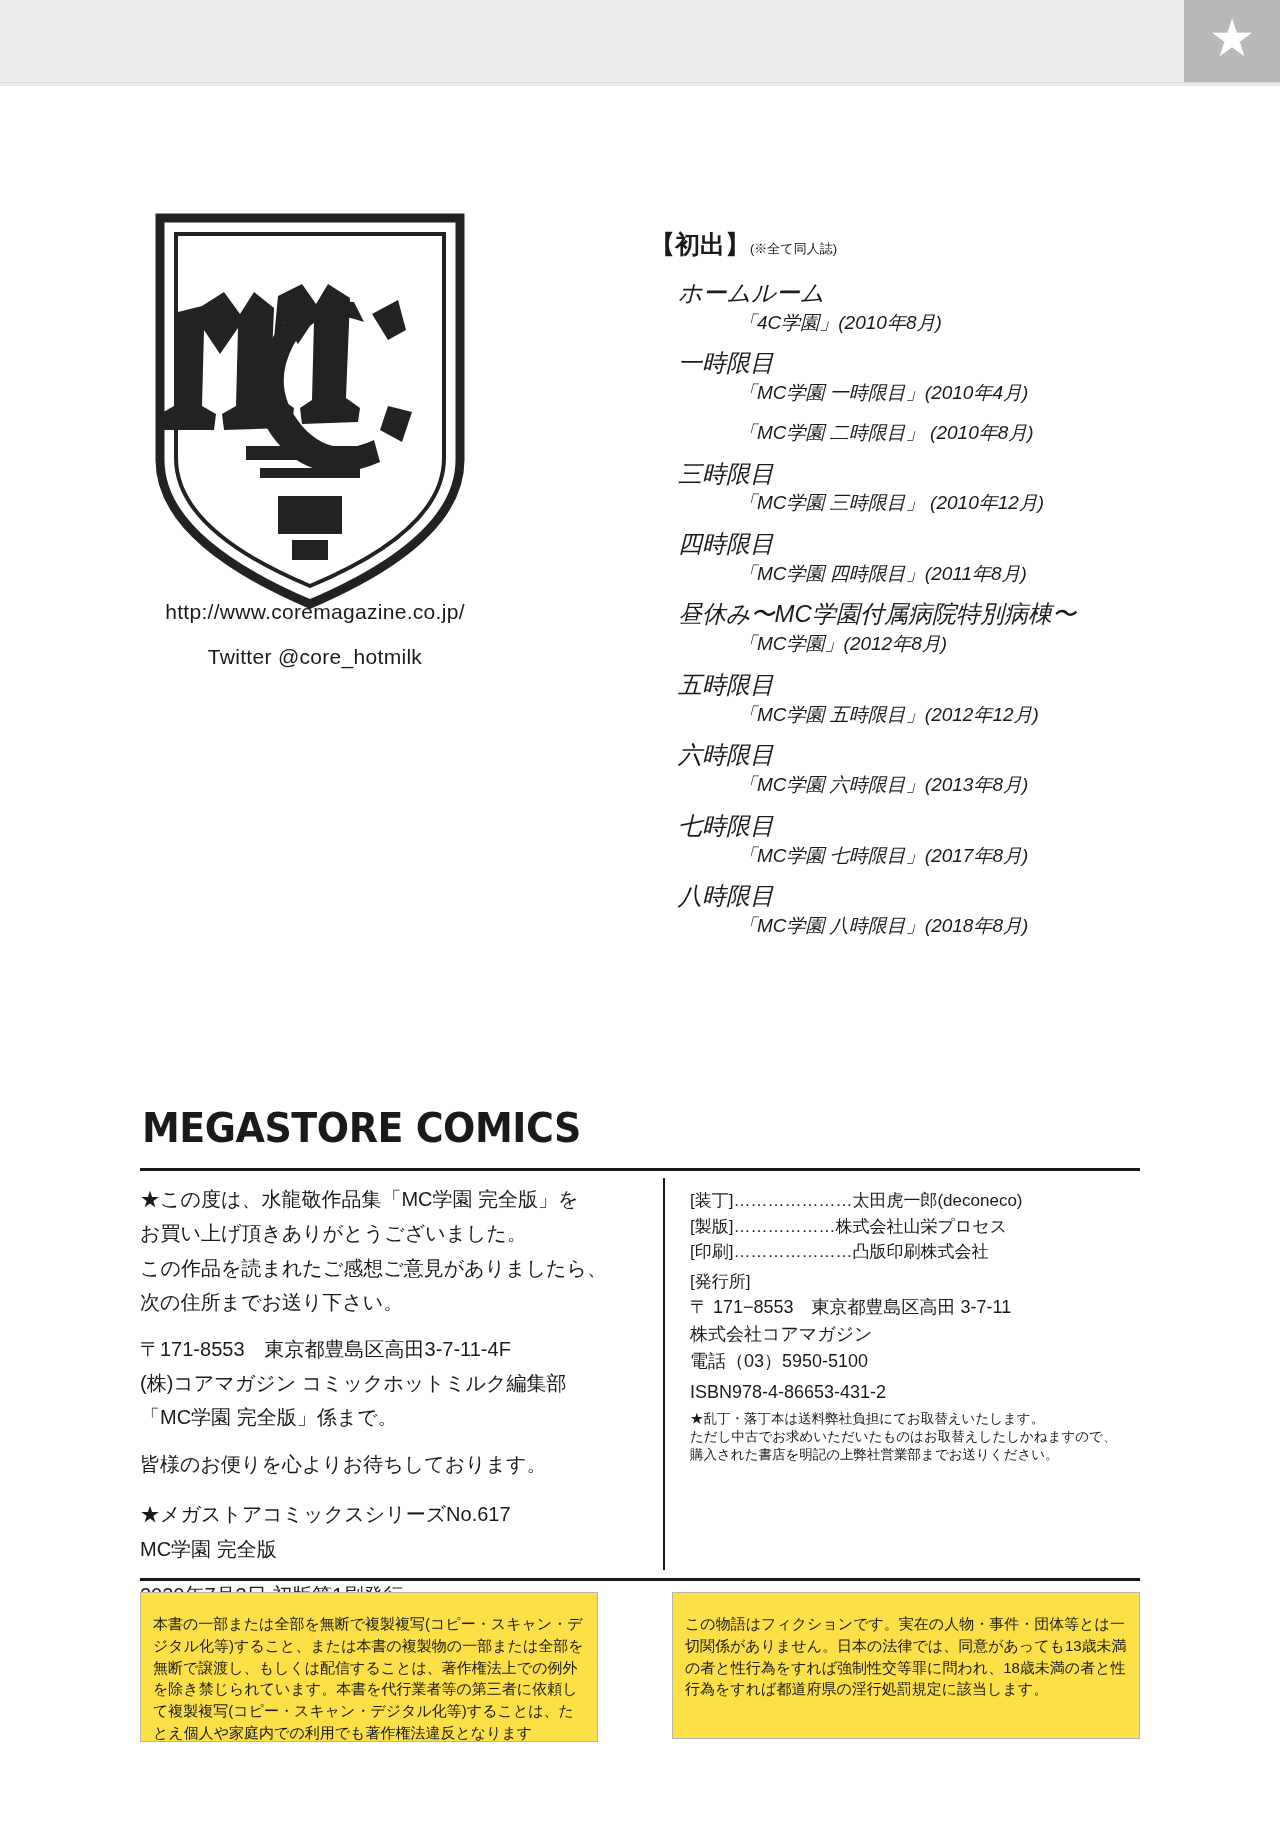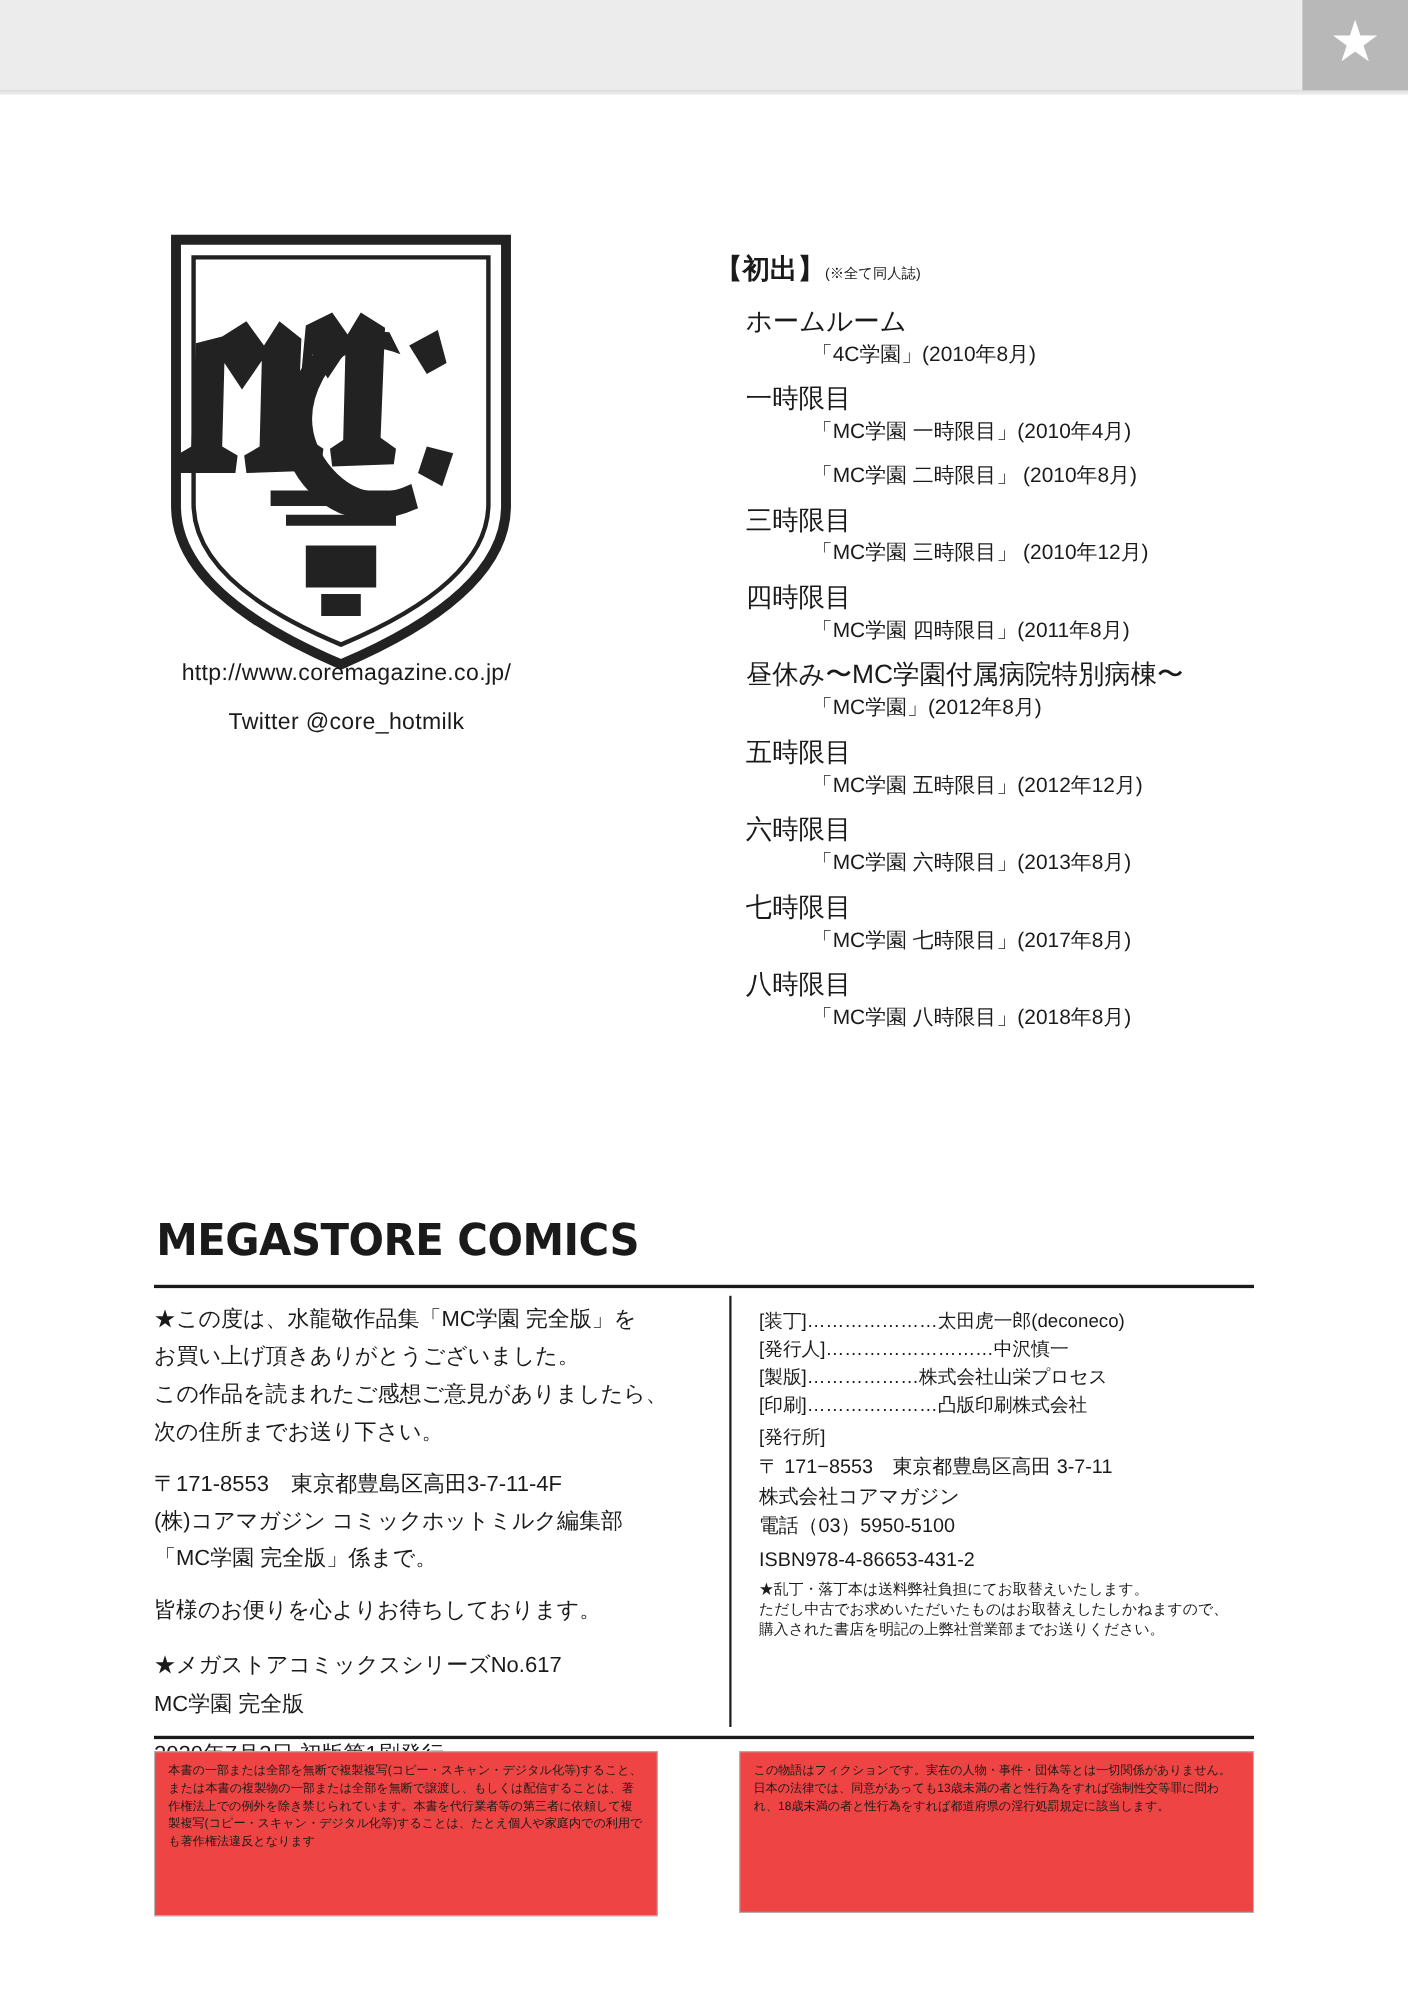--- a/index.html
+++ b/index.html
@@ -87,21 +87,21 @@
   }
   .credits-head {
     font-size: 25px;
     font-weight: bold;
     margin-bottom: 18px;
   }
   .credits-head .note {
     font-size: 13px;
     font-weight: normal;
   }
-  .credit-item { margin-bottom: 14px; }
+  .credit-item { margin-bottom: 14px; font-style: italic; }
   .credit-title {
     font-size: 24px;
     line-height: 1.2;
     margin-left: 28px;
   }
   .credit-sub {
     font-size: 19px;
     line-height: 1.35;
     margin-left: 88px;
     margin-top: 2px;
@@ -163,25 +163,25 @@
   .colo-right .small {
     font-size: 13.5px;
     line-height: 1.35;
   }
   .colo-right .blk { margin-top: 4px; }
 
   
   .notice-box {
     position: absolute;
     top: 1592px;
-    background: #ef4444;
+    background: #fde047;
     border: 1px solid #b5b5b5;
     box-sizing: border-box;
-    padding: 10px 12px;
-    font-size: 11px;
+    padding: 20px 12px;
+    font-size: 15px;
     line-height: 1.45;
   }
   .notice-left {
     left: 140px;
     width: 458px;
     height: 150px;
   }
   .notice-right {
     left: 672px;
     width: 468px;
@@ -284,23 +284,20 @@
   <p class="gap2">★メガストアコミックスシリーズNo.617</p>
   <p>MC学園 完全版</p>
   <p class="gap">2020年7月3日 初版第1刷発行</p>
 </div>
 
 <div class="colo-right">
   <div class="row">
     <span>[装丁]</span><span>…………………</span><span>太田虎一郎(deconeco)</span>
   </div>
   <div class="row">
-    <span>[発行人]</span><span>………………………</span><span>中沢慎一</span>
-  </div>
-  <div class="row">
     <span>[製版]</span><span>………………</span><span>株式会社山栄プロセス</span>
   </div>
   <div class="row">
     <span>[印刷]</span><span>…………………</span><span>凸版印刷株式会社</span>
   </div>
 
   <div class="blk">[発行所]</div>
   <div class="big">〒 171−8553　東京都豊島区高田 3-7-11</div>
   <div class="big">株式会社コアマガジン</div>
   <div class="big">電話（03）5950-5100</div>

